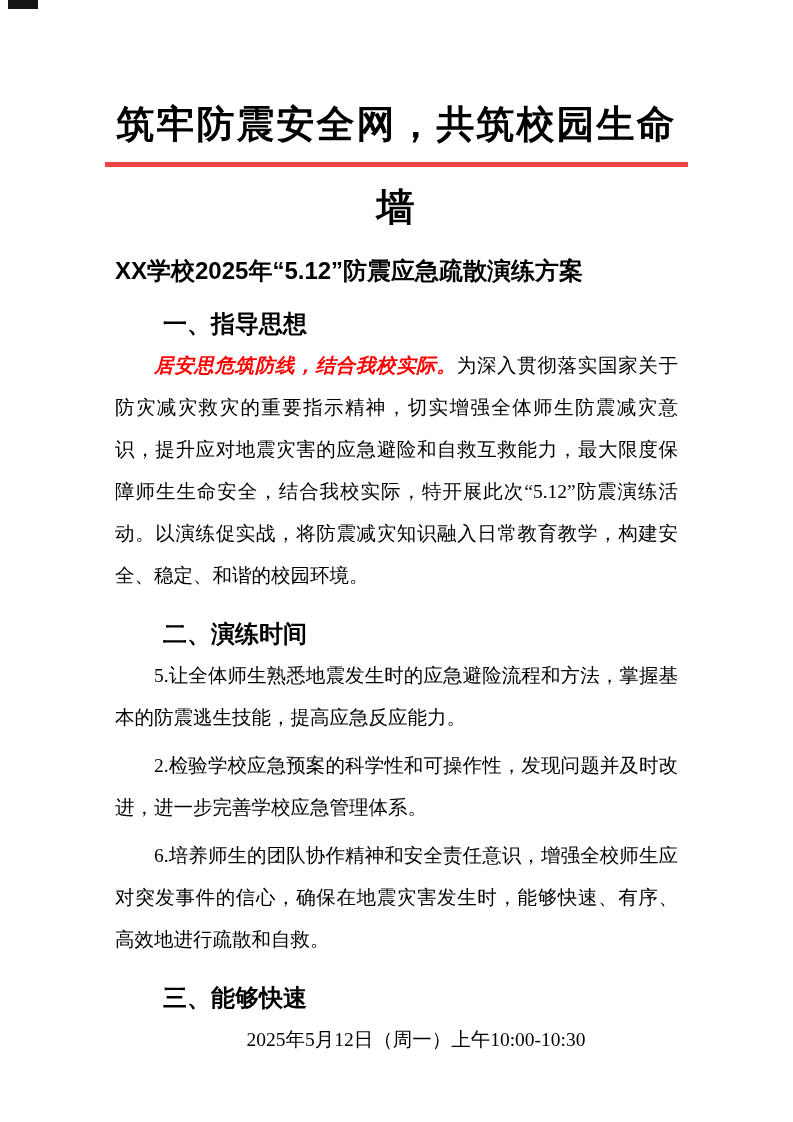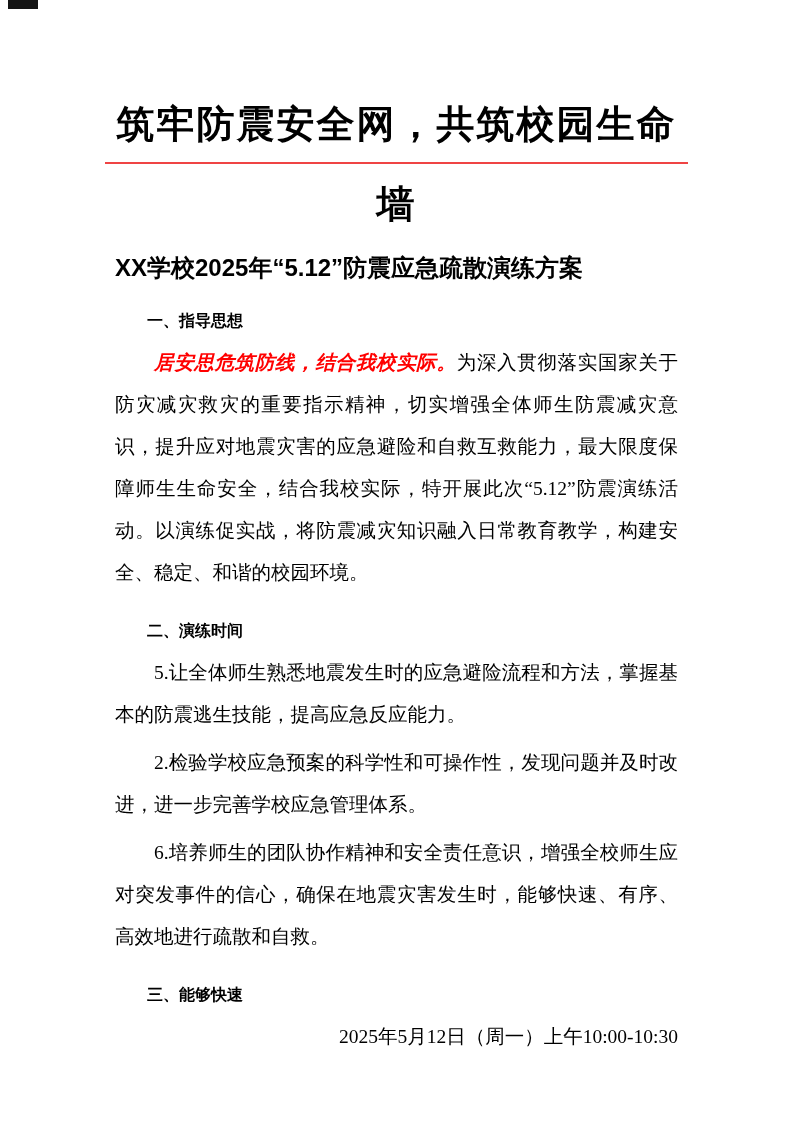--- a/index.html
+++ b/index.html
@@ -34,56 +34,56 @@
     font-family: "DejaVu Serif", "Liberation Serif", serif;
     font-weight: bold;
     font-size: 38px;
     text-align: center;
     line-height: 56px;
     letter-spacing: 2px;
   }
   .title-line-1 {
     display: block;
     padding-bottom: 10px;
-    border-bottom: 2px solid #ef4444;
+    border-bottom: 5px solid #ef4444;
     margin: 0 -10px;
   }
   .title-line-2 {
     display: block;
     margin-top: 12px;
   }
   .subtitle {
     margin-top: 20px;
     font-family: "Liberation Sans", "DejaVu Sans", sans-serif;
     font-weight: bold;
     font-size: 24px;
     text-align: left;
     white-space: nowrap;
   }
   .heading {
     margin-top: 22px;
     font-family: "Liberation Sans", "DejaVu Sans", sans-serif;
     font-weight: bold;
-    font-size: 16px;
+    font-size: 24px;
     line-height: 30px;
     text-indent: 2em;
   }
   .para {
     margin: 6px 0 0 0;
     font-size: 19.5px;
     line-height: 42px;
     text-align: justify;
     text-indent: 2em;
   }
   .motto {
     font-weight: bold;
     font-style: italic;
   }
   .time-line {
-    text-align: right;
+    text-align: center;
   }
 </style>
 </head>
 <body>
 
 <div class="page">
 
   <div class="corner-mark"></div>
 
   <div class="title">

